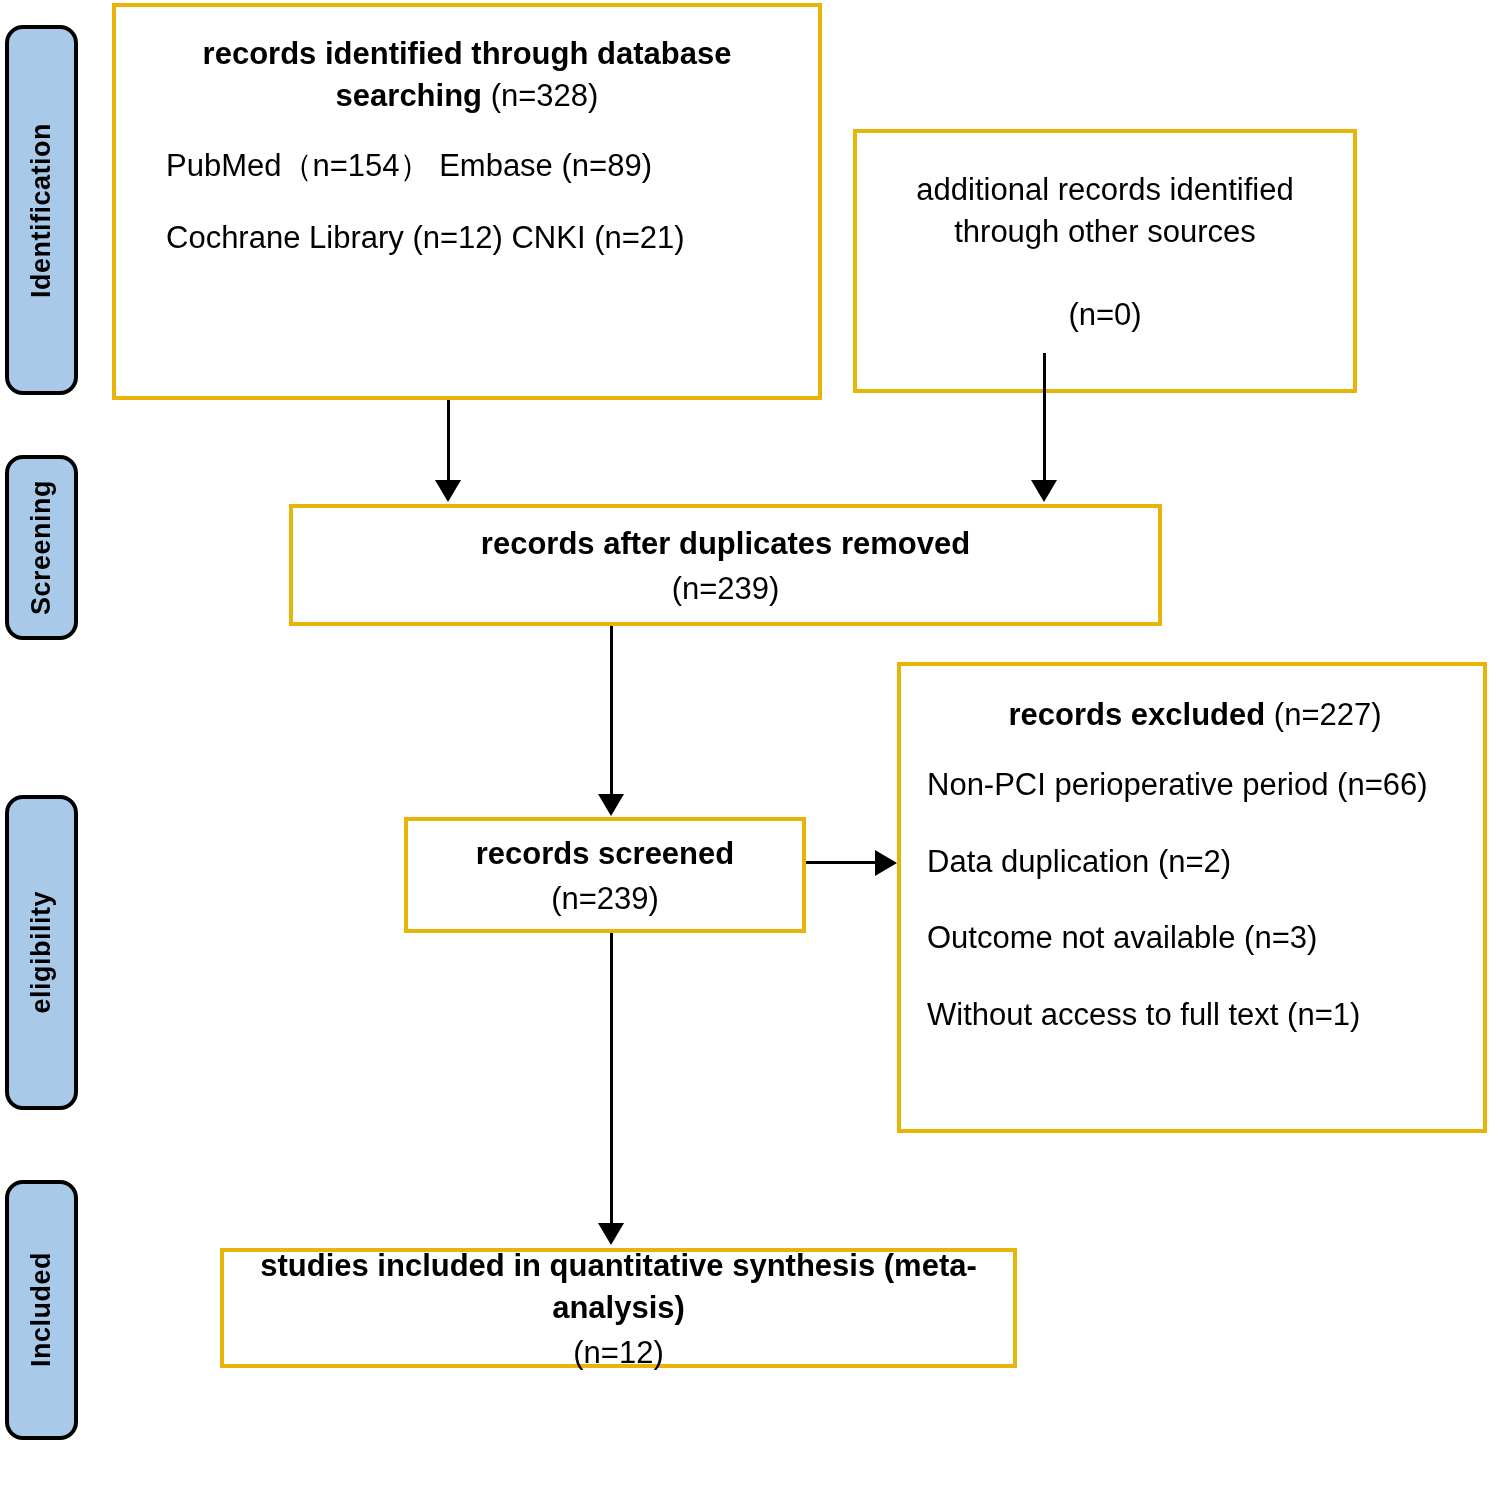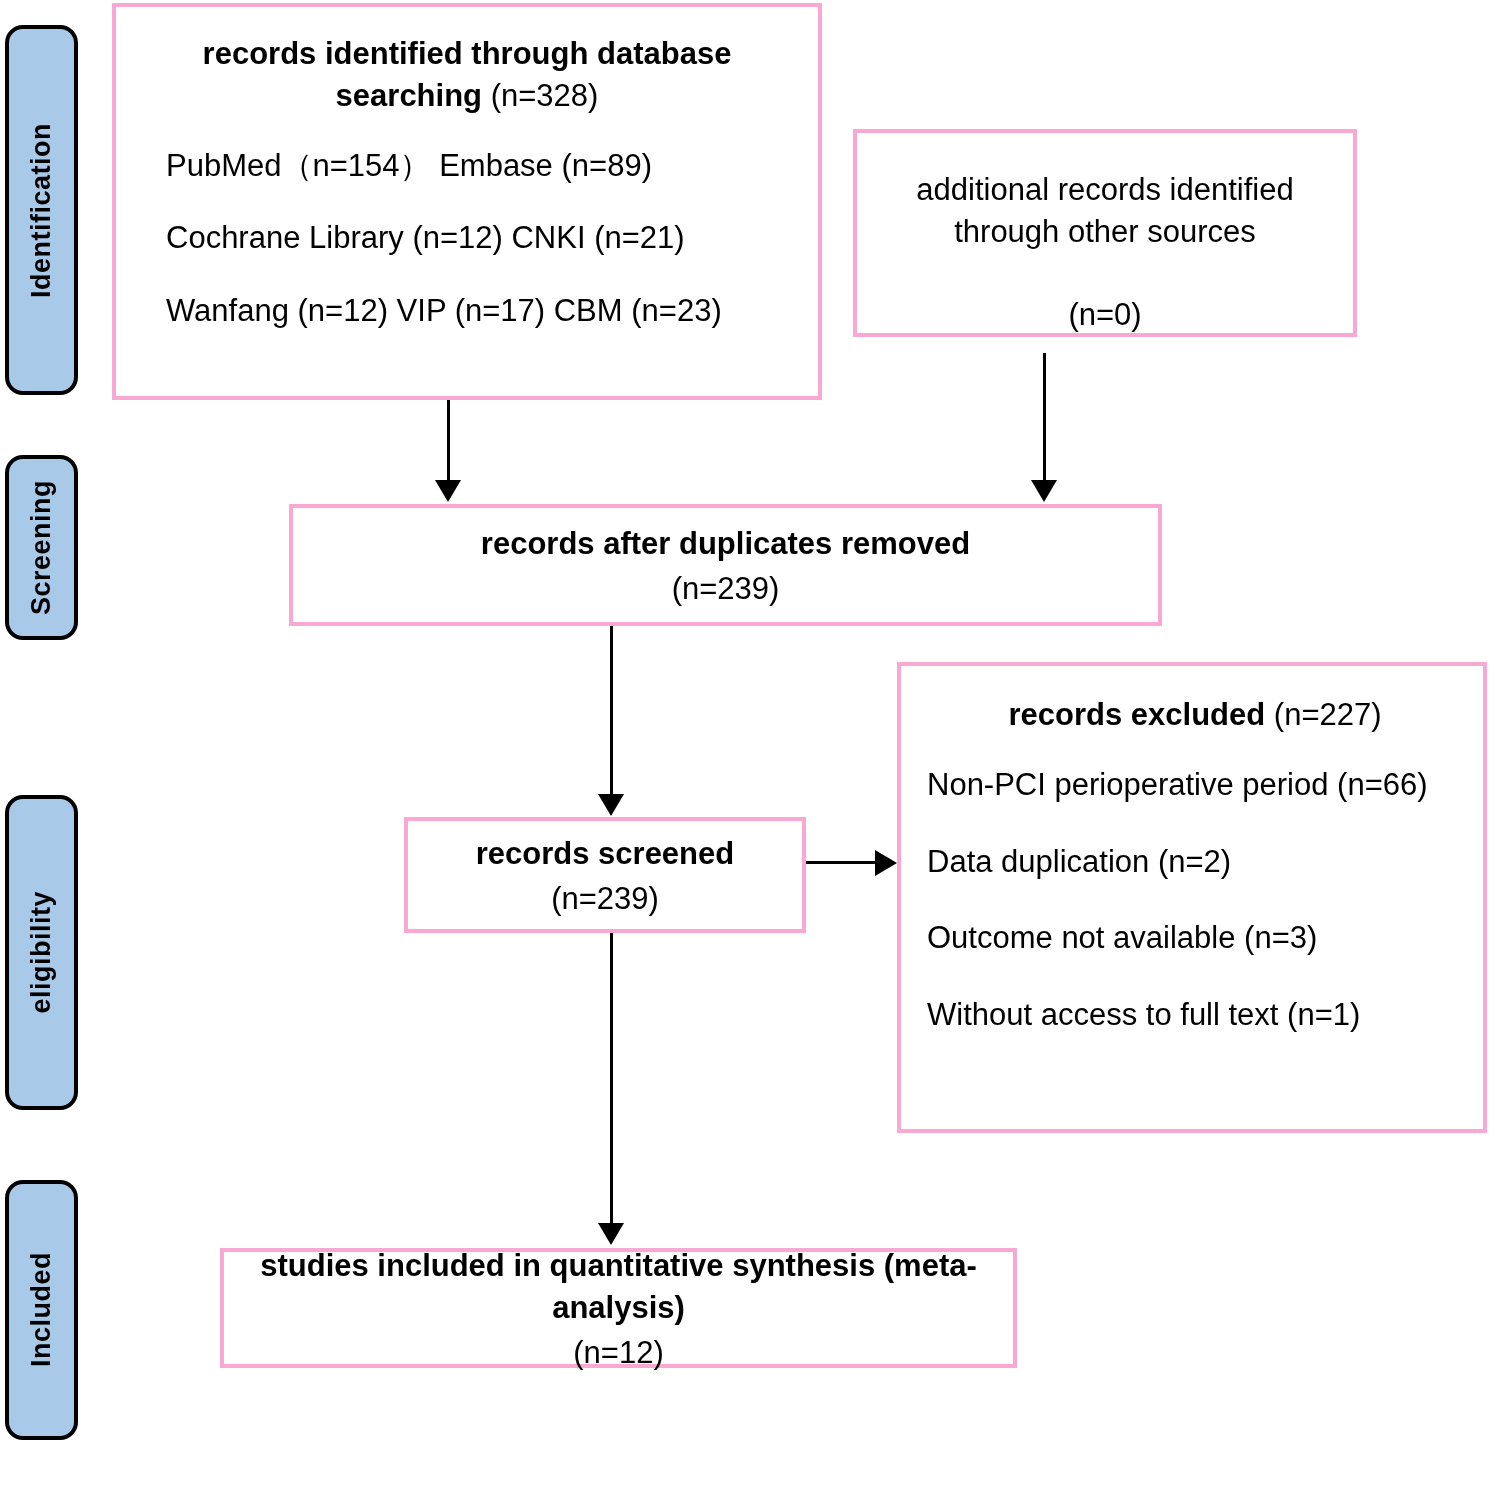--- a/index.html
+++ b/index.html
@@ -34,21 +34,21 @@
     font-size: 27px;
     color: #000000;
     letter-spacing: 0.5px;
     white-space: nowrap;
   }
 
   
   .flow-box {
     position: absolute;
     background: #ffffff;
-    border: 4px solid #f9a8d4;
+    border: 4px solid #eab308;
     box-sizing: border-box;
     display: flex;
     flex-direction: column;
     justify-content: center;
     color: #000000;
   }
   .line {
     font-size: 31px;
     line-height: 1.25;
     white-space: nowrap;
@@ -132,25 +132,24 @@
   </div>
 
   <div class="flow-box" id="box-identified" style="left:112px; top:3px; width:710px; height:397px;">
     <div class="box-head">
       <b>records identified through database searching</b>
       <span>(n=328)</span>
     </div>
     <div class="sublist">
       <div class="line padl">PubMed（n=154）  Embase (n=89)</div>
       <div class="line padl">Cochrane Library (n=12)   CNKI (n=21)</div>
-      <div class="line padl">Wanfang (n=12)   VIP (n=17)   CBM (n=23)</div>
     </div>
   </div>
 
-  <div class="flow-box" id="box-additional" style="left:853px; top:129px; width:504px; height:208px;">
+  <div class="flow-box" id="box-additional" style="left:853px; top:129px; width:504px; height:264px;">
     <div class="box-head">additional records identified through other sources</div>
     <div class="nval">(n=0)</div>
   </div>
 
   <div class="flow-box" id="box-duplicates" style="left:289px; top:504px; width:873px; height:122px;">
     <div class="box-head">records after duplicates removed</div>
     <div class="nval">(n=239)</div>
   </div>
 
   <div class="flow-box" id="box-screened" style="left:404px; top:817px; width:402px; height:116px;">

